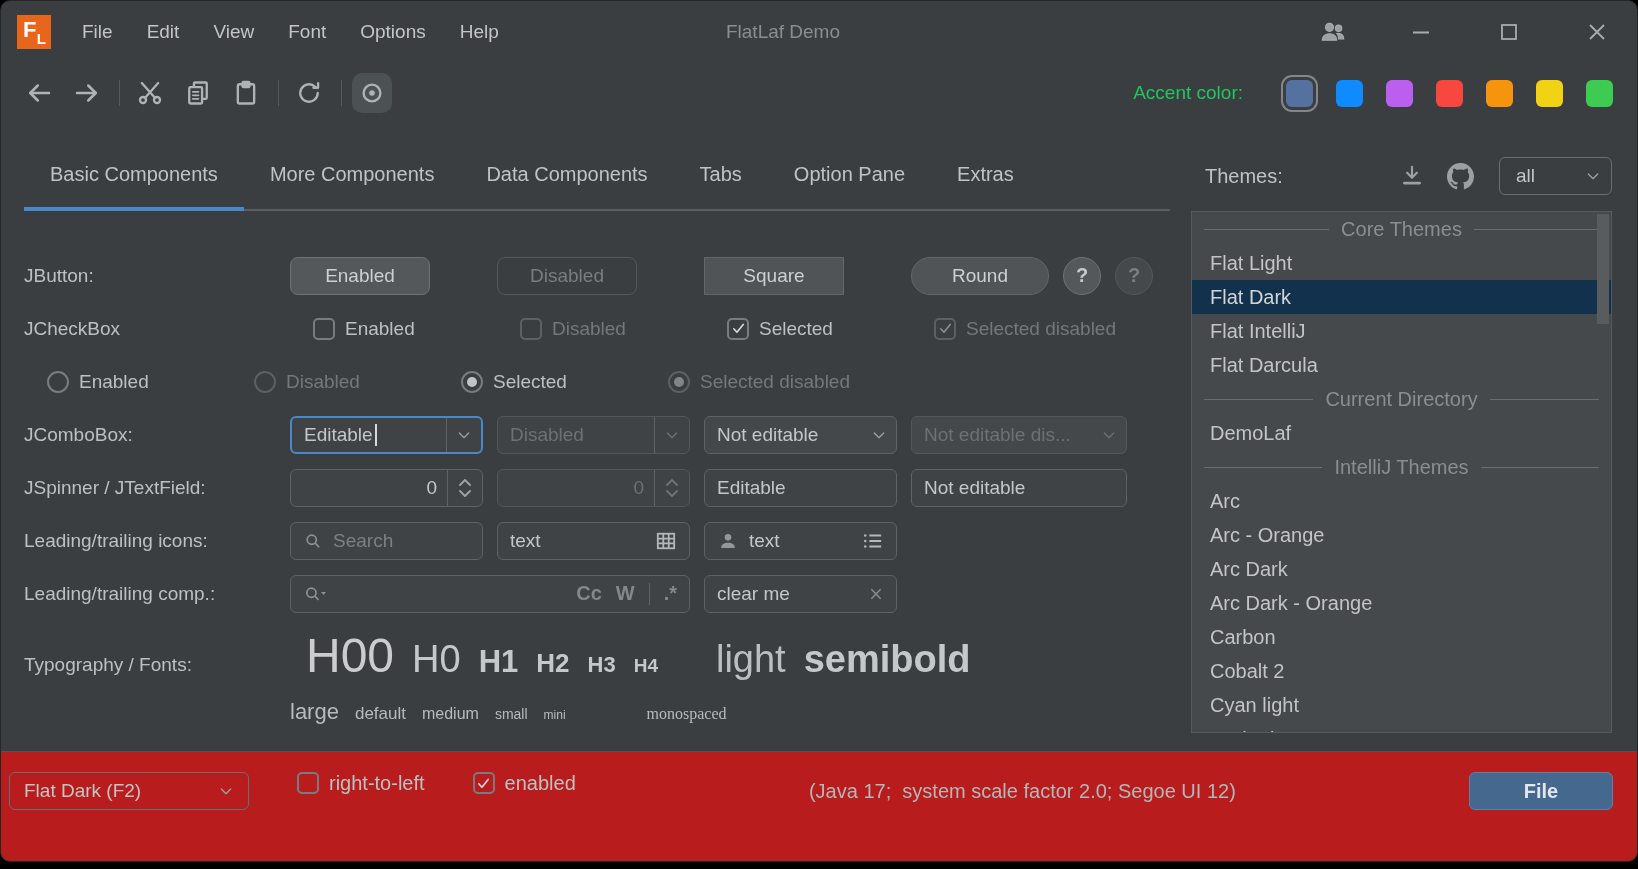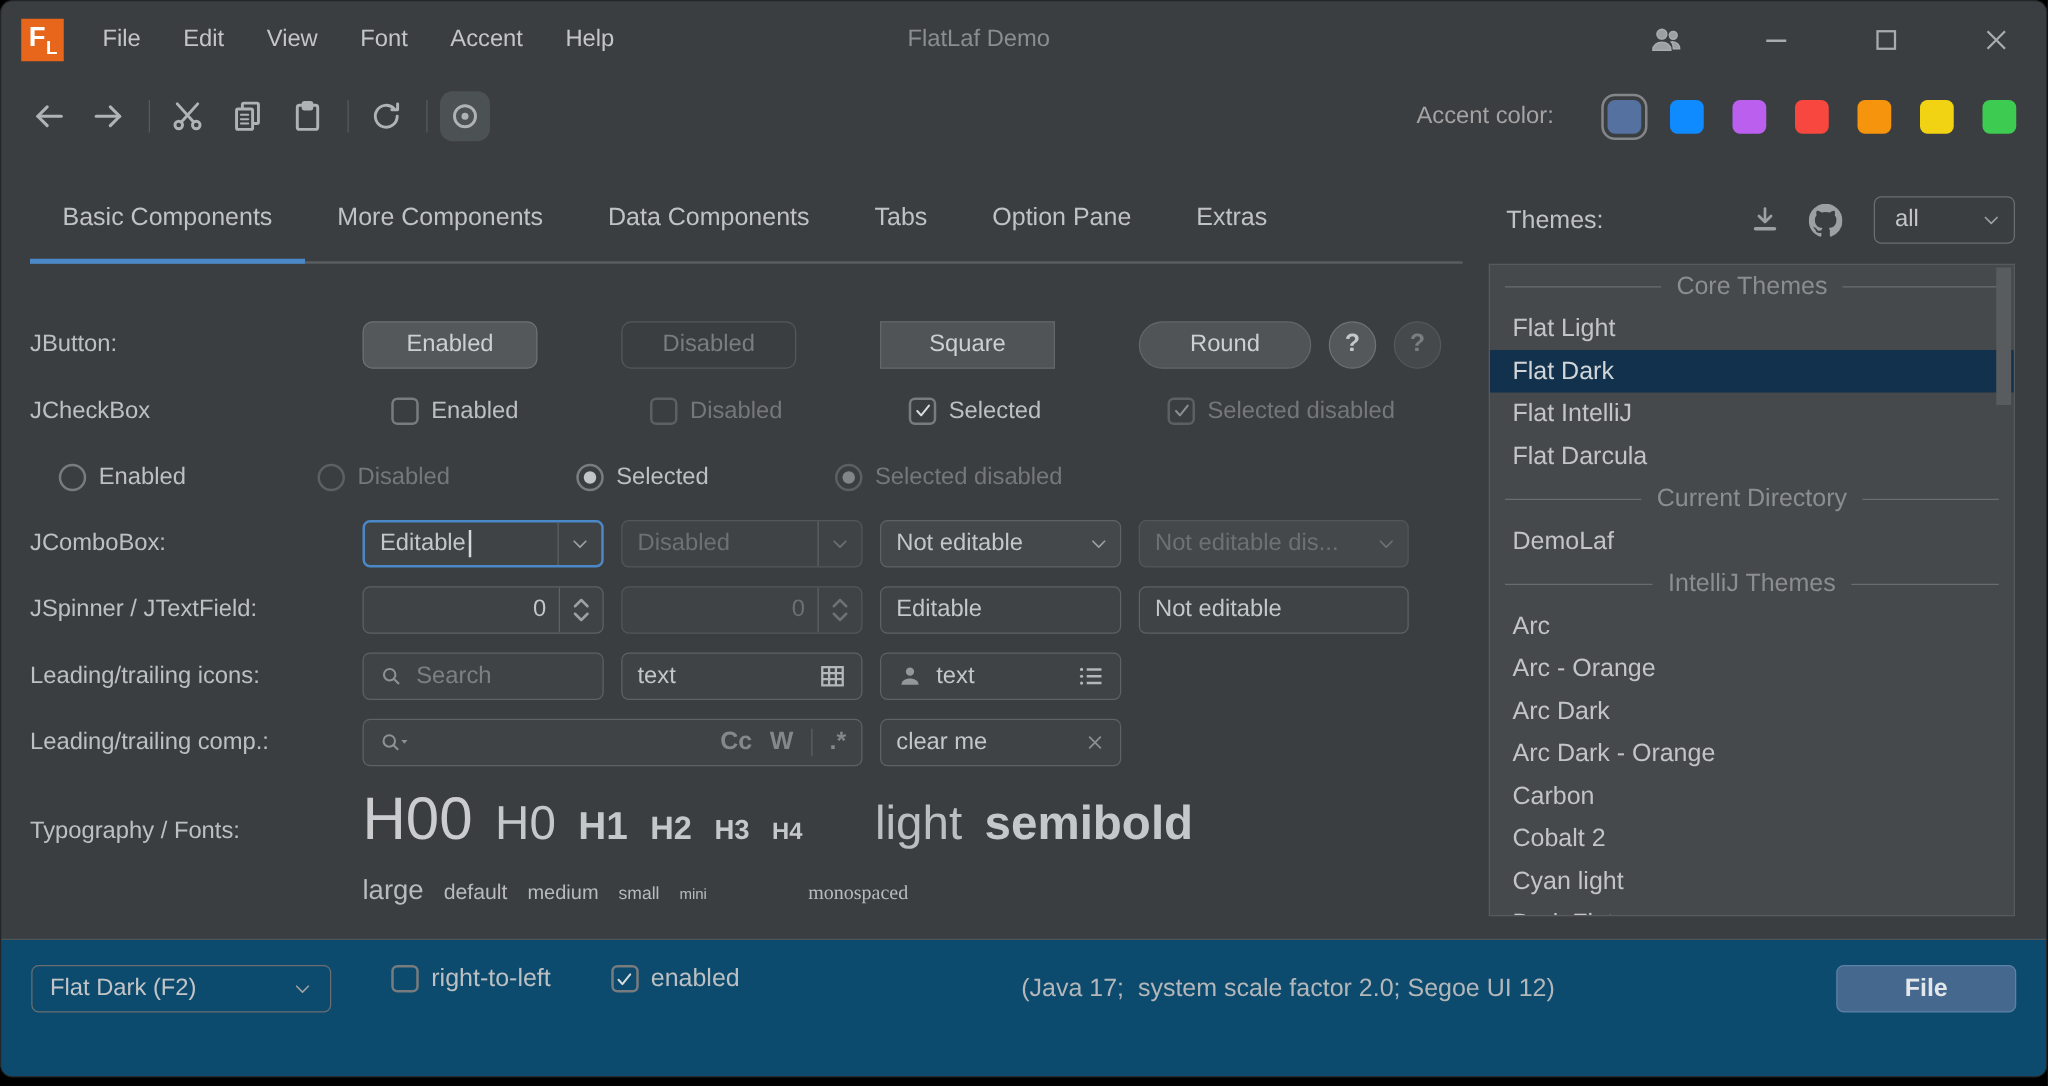--- a/index.html
+++ b/index.html
@@ -26,21 +26,21 @@
   .tb-btn { width:28px; height:28px; display:flex; align-items:center; justify-content:center; margin-left:60px; color:#9da0a2; }
   .tb-btn svg { stroke:#a9acae; }
 
   
   .toolbar { height:60px; display:flex; align-items:center; padding:0 24px 0 18px; }
   .tool-btn { width:40px; height:40px; display:flex; align-items:center; justify-content:center; border-radius:10px; margin-right:8px; }
   .tool-btn svg { stroke:#b0b3b5; fill:none; stroke-width:2; stroke-linecap:round; stroke-linejoin:round; }
   .tool-btn.toggled { background:#4c5153; }
   .tool-sep { width:1px; height:26px; background:#575a5c; margin:0 10px 0 4px; flex:none; }
   .accent-area { margin-left:auto; display:flex; align-items:center; }
-  .accent-label { font-size:19px; color:#a3a3a3; margin-right:20px; }
+  .accent-label { font-size:19px; color:#22c55e; margin-right:20px; }
   .swatch { width:27px; height:27px; border-radius:6px; margin-left:23px; flex:none; }
   .swatch.selected { box-shadow:0 0 0 3px #3b3e40, 0 0 0 5px #84878a; }
 
   
   .main { display:flex; margin-top:18px;justify-content:center; }
   .left-panel { width:1170px; flex:none; }
   .right-panel { width:468px; flex:none; padding:0 26px 0 21px; }
 
   
   .tabbar { display:flex; height:70px; margin-left:24px; border-bottom:2px solid #5a5e60; }
@@ -120,40 +120,40 @@
   .textfield.search-wide { width:400px; }
   .mini-btn { font-weight:bold; font-size:20px; color:#85888a; margin-left:14px; }
   .tf-vsep { width:1px; height:22px; background:#5e6264; margin-left:14px; }
   .tf-right { margin-left:auto; display:flex; align-items:center; }
 
   
   .typo-block { margin-top:8px; display:flex; }
   .typo-col { display:flex; flex-direction:column; }
   .typo-line1 { display:flex; align-items:baseline; color:#c5c8ca; }
   .typo-line1 > span { margin-right:18px; }
-  .t-h00 { font-size:48px; color:#caccce; }
+  .t-h00 { font-size:48px; color:#caccce;margin-left:16px; }
   .t-h0 { font-size:38px; }
   .t-h1 { font-size:31px; font-weight:bold; }
   .t-h2 { font-size:26px; font-weight:bold; }
   .t-h3 { font-size:22px; font-weight:bold; }
   .t-h4 { font-size:19px; font-weight:bold; }
   .t-light { font-size:38px; margin-left:40px !important; color:#bcbfc1; }
   .t-semibold { font-size:38px; font-weight:bold; }
   .typo-line2 { display:flex; align-items:baseline; margin-top:16px; color:#b8bbbd; }
   .typo-line2 > span { margin-right:16px; }
   .t-large { font-size:22px; }
   .t-default { font-size:17px; }
   .t-medium { font-size:16px; }
   .t-small { font-size:14px; }
   .t-mini { font-size:12px; }
   .t-mono { font-size:16px; font-family:Liberation Serif, serif; margin-left:40px !important;padding-left:25px; }
 
   
-  .bottombar { position:absolute; left:0; right:0; bottom:0; height:110px; background:#0c4a6e;
-    border-top:1px solid #515456; display:flex; align-items:flex-start; padding:20px 24px 0 24px; }
+  .bottombar { position:absolute; left:0; right:0; bottom:0; height:110px; background:#b91c1c;
+    border-top:1px solid #515456; display:flex; align-items:flex-start; padding:20px 24px 0 8px; }
   .laf-combo { width:240px; height:38px; border:1px solid #6b6e70; border-radius:6px;
     display:flex; align-items:center; font-size:19px; color:#c3c5c7; flex:none; }
   .laf-combo .val { flex:1; padding-left:14px; }
   .laf-combo .arrow { width:44px; display:flex; justify-content:center; }
   .bb-check { display:flex; align-items:flex-start; font-size:20px; color:#bdc0c2; margin-left:48px; height:38px; }
   .status { flex:1; text-align:center; font-size:20px; color:#b4b7b9; line-height:38px; white-space:pre; }
   .close-btn { width:144px; height:38px; border-radius:6px; border:1px solid #5d82a8;
     color:#e3e7ea; font-weight:bold; font-size:20px; display:flex; align-items:center; justify-content:center; flex:none; }
 </style>
 </head>
@@ -164,21 +164,21 @@
   <header class="titlebar">
     <div class="logo" style="background-color: rgb(232, 101, 28);">
       <span class="f">F</span>
       <span class="l">L</span>
     </div>
     <nav class="menubar">
       <span class="menu-item">File</span>
       <span class="menu-item">Edit</span>
       <span class="menu-item">View</span>
       <span class="menu-item">Font</span>
-      <span class="menu-item">Accent</span>
+      <span class="menu-item">Options</span>
       <span class="menu-item">Help</span>
     </nav>
     <div class="win-title">FlatLaf Demo</div>
     <div class="tb-controls">
       <span class="tb-btn">
         <svg width="28" height="28" viewBox="0 0 24 24" fill="#9da0a2" stroke="none">
           <circle cx="9" cy="8" r="3.4"></circle>
             <path d="M2.8 19c0-3.4 2.8-5.4 6.2-5.4s6.2 2 6.2 5.4z"></path>
           <circle cx="16.8" cy="8.8" r="2.7"></circle>
             <path d="M16.2 13.2c2.9.2 5 2 5 4.8h-4.4c0-2-.2-3.6-1.4-4.6z"></path>

